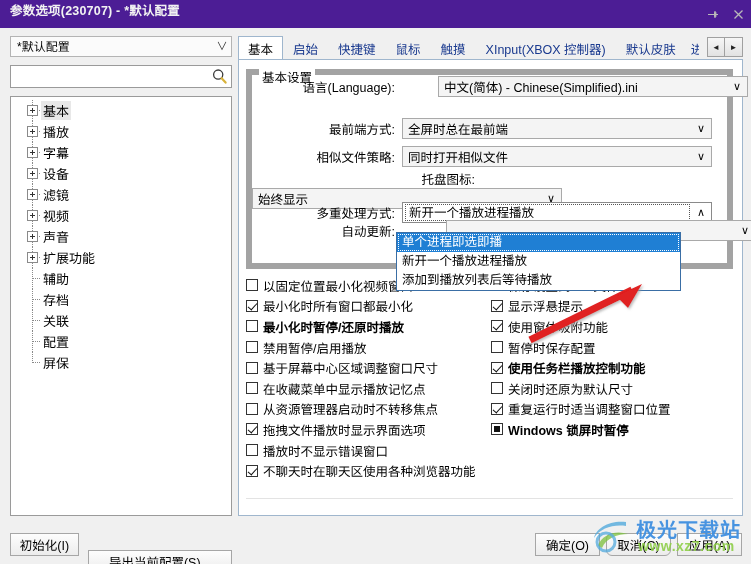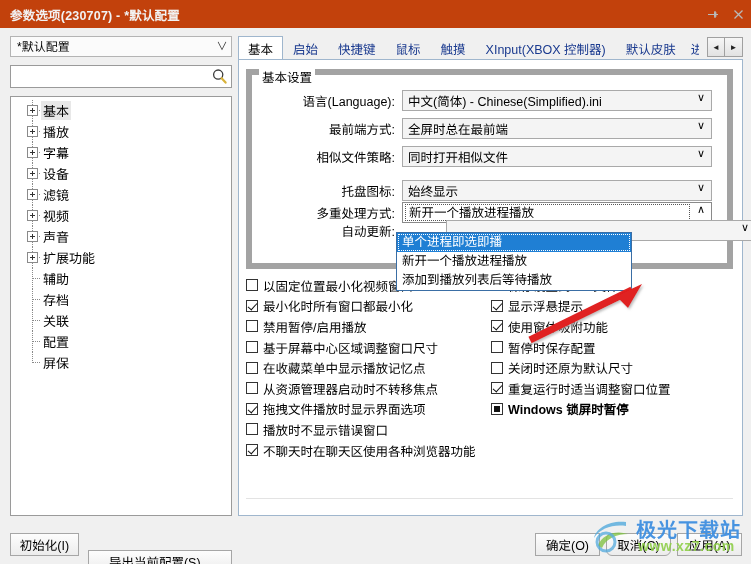--- a/index.html
+++ b/index.html
@@ -17,22 +17,22 @@
   .app {
     position: relative;
     width: 751px; height: 564px;
     background: #f0f0f0;
   }
 
   
   .titlebar {
     position: absolute; left: 0; top: 0;
     width: 751px; height: 28px;
-    background: #c2410c;
-    display: flex; align-items: center;
+    background: #4c1d95;
+    display: flex; align-items: flex-start;
   }
   .titlebar-text {
     color: #f2f2f2;
     font-size: 12.5px;
     font-weight: bold;
     margin-left: 10px;
     letter-spacing: 0.2px;
     white-space: nowrap;
   }
   .titlebar-spacer { flex: 1; }
@@ -240,21 +240,21 @@
     width: 150px;
     text-align: right;
     padding-right: 7px;
     font-size: 12.5px;
     white-space: nowrap;
   }
   .fcombo {
     width: 310px; height: 21px;
     background: #f4f4f4;
     border: 1px solid #a9a9a9;
-    display: flex; align-items: flex-start;
+    display: flex; align-items: center;
   }
   .fcombo .cval {
     flex: 1; padding-left: 5px;
     font-size: 12.5px;
     white-space: nowrap; overflow: hidden;
   }
   .fcombo .carrow {
     width: 20px; text-align: center;
     font-size: 11px;
   }
@@ -266,21 +266,21 @@
     border: 1px dotted #555;
     margin: 1px 1px 1px 2px;
     padding-left: 3px;
     height: 17px;
     line-height: 16px;
   }
 
   .dropdown {
     position: absolute;
     left: 157px; top: 172px;
-    width: 236px;
+    width: 285px;
     background: #ffffff;
     border: 1px solid #3a6ea5;
     z-index: 40;
     overflow: hidden;
   }
   .dd-item {
     height: 19px;
     line-height: 19px;
     padding-left: 5px;
     font-size: 12.5px;
@@ -543,42 +543,42 @@
           <div>◄</div>
           <div>►</div>
         </div>
       </div>
 
       <div class="tabbody">
 
         <div class="group">
           <div class="group-title">基本设置</div>
           <div id="field-rows">
-              <div class="frow" style="top: 14px;">
+              <div class="frow" style="top: 0; gap: 36px;">
                 <div class="flabel">语言(Language):</div>
                 <div class="fcombo">
                   <div class="cval">中文(简体) - Chinese(Simplified).ini</div>
                   <div class="carrow">∨</div>
                 </div>
               </div>
               <div class="frow" style="top: 42px;">
                 <div class="flabel">最前端方式:</div>
                 <div class="fcombo">
                   <div class="cval">全屏时总在最前端</div>
                   <div class="carrow">∨</div>
                 </div>
               </div>
               <div class="frow" style="top: 70px;">
                 <div class="flabel">相似文件策略:</div>
                 <div class="fcombo">
                   <div class="cval">同时打开相似文件</div>
                   <div class="carrow">∨</div>
                 </div>
               </div>
-              <div class="frow" style="top: 104px;">
+              <div class="frow" style="top: 94px; flex-direction: column;">
                 <div class="flabel">托盘图标:</div>
                 <div class="fcombo">
                   <div class="cval">始终显示</div>
                   <div class="carrow">∨</div>
                 </div>
               </div>
               <div class="frow" style="top: 126px;">
                 <div class="flabel">多重处理方式:</div>
                 <div class="fcombo open">
                   <div class="cval">新开一个播放进程播放</div>
@@ -620,20 +620,24 @@
         <div class="cbcols">
           <div class="cbcol left" id="cb-left">
               <div class="cbrow">
                 <span class="cb"></span>
                 <span>以固定位置最小化视频窗口</span>
               </div>
               <div class="cbrow">
                 <span class="cb checked"></span>
                 <span>最小化时所有窗口都最小化</span>
               </div>
+              <div class="cbrow bold">
+                <span class="cb"></span>
+                <span>最小化时暂停/还原时播放</span>
+              </div>
               <div class="cbrow">
                 <span class="cb"></span>
                 <span>禁用暂停/启用播放</span>
               </div>
               <div class="cbrow">
                 <span class="cb"></span>
                 <span>基于屏幕中心区域调整窗口尺寸</span>
               </div>
               <div class="cbrow">
                 <span class="cb"></span>
@@ -665,20 +669,24 @@
                 <span class="cb checked"></span>
                 <span>显示浮悬提示</span>
               </div>
               <div class="cbrow">
                 <span class="cb checked"></span>
                 <span>使用窗体吸附功能</span>
               </div>
               <div class="cbrow">
                 <span class="cb"></span>
                 <span>暂停时保存配置</span>
+              </div>
+              <div class="cbrow bold">
+                <span class="cb checked"></span>
+                <span>使用任务栏播放控制功能</span>
               </div>
               <div class="cbrow">
                 <span class="cb"></span>
                 <span>关闭时还原为默认尺寸</span>
               </div>
               <div class="cbrow">
                 <span class="cb checked"></span>
                 <span>重复运行时适当调整窗口位置</span>
               </div>
               <div class="cbrow bold">

